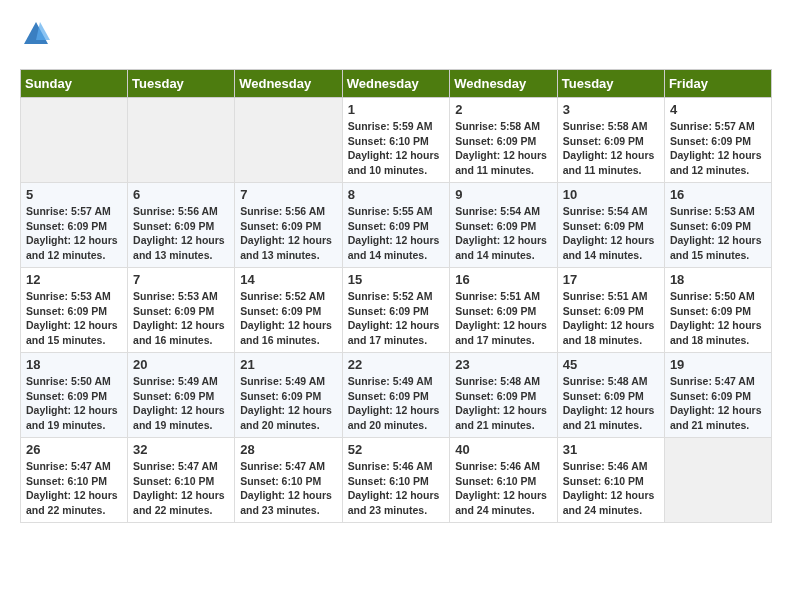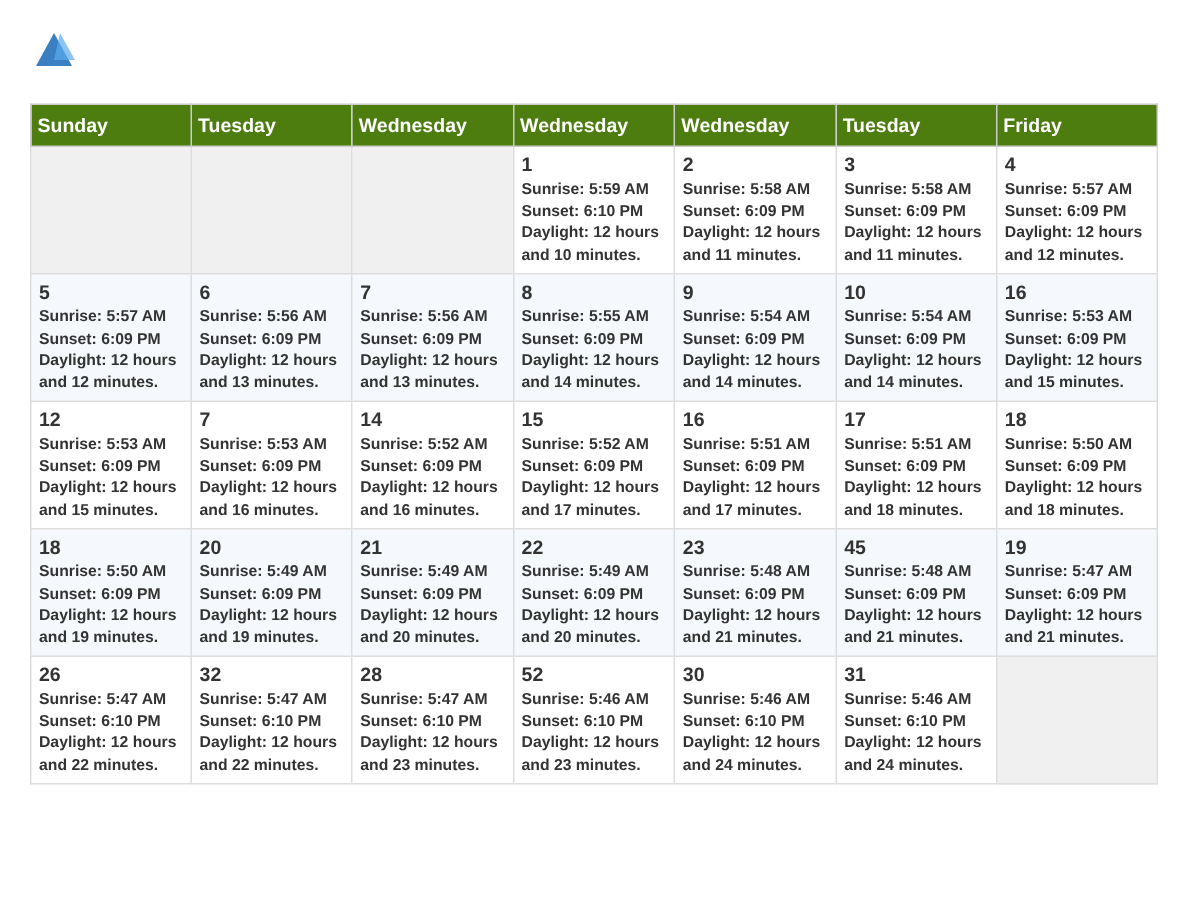--- a/index.html
+++ b/index.html
@@ -245,21 +245,21 @@
         </td>
         <td>
           <div class="day-number">28</div>
           <div class="day-info">Sunrise: 5:47 AM<br>Sunset: 6:10 PM<br>Daylight: 12 hours and 23 minutes.</div>
         </td>
         <td>
           <div class="day-number">52</div>
           <div class="day-info">Sunrise: 5:46 AM<br>Sunset: 6:10 PM<br>Daylight: 12 hours and 23 minutes.</div>
         </td>
         <td>
-          <div class="day-number">30</div>
+          <div class="day-number">40</div>
           <div class="day-info">Sunrise: 5:46 AM<br>Sunset: 6:10 PM<br>Daylight: 12 hours and 24 minutes.</div>
         </td>
         <td>
           <div class="day-number">31</div>
           <div class="day-info">Sunrise: 5:46 AM<br>Sunset: 6:10 PM<br>Daylight: 12 hours and 24 minutes.</div>
         </td>
         <td class="empty-cell"></td>
       </tr>
     </tbody>
 </table>

